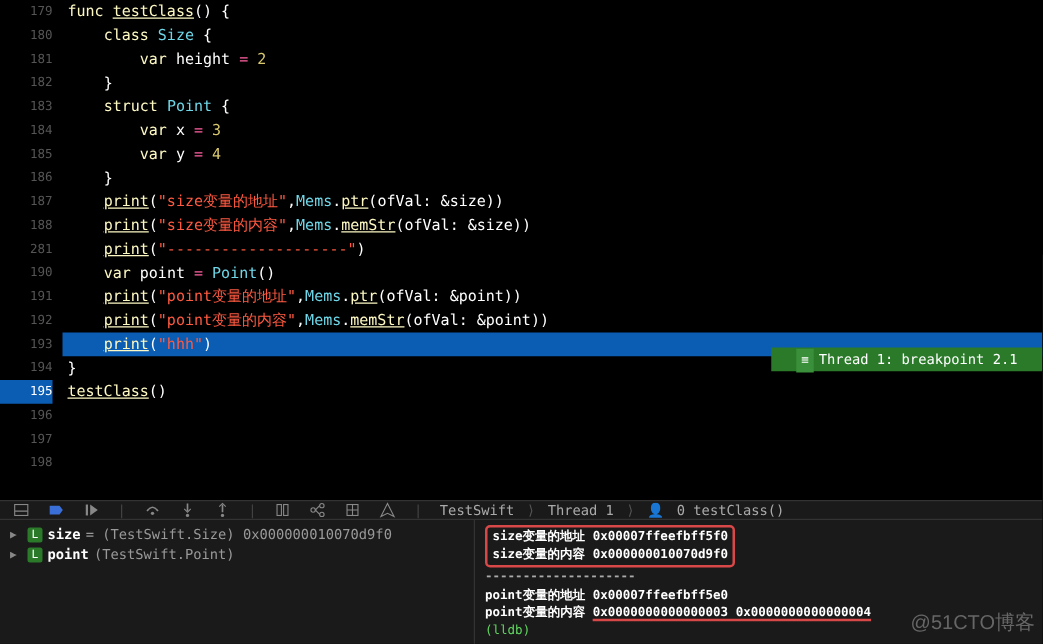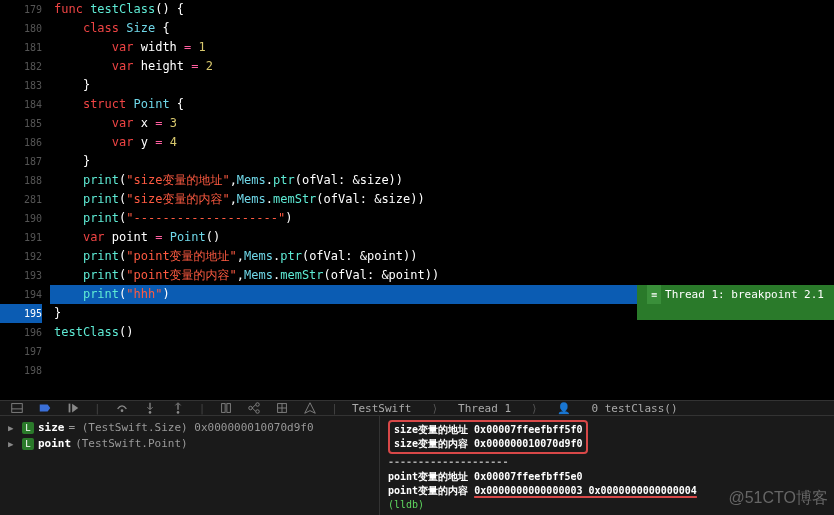--- a/index.html
+++ b/index.html
@@ -34,41 +34,41 @@
       flex: 1;
       line-height: 19px;
       font-size: 12px;
       position: relative;
     }
     .code-line { height: 19px; white-space: pre; padding-left: 4px; }
     .code-line.current { background: #0b5cb3; position: relative; }
     .breakpoint-badge {
       position: absolute;
       right: 0;
-      top: 0;
+      top: 12px;
       background: #2a7a2a;
       color: #fff;
-      padding: 0 10px;
+      padding: 0 20px;
       font-size: 11px;
-      height: 35px;
+      height: 19px;
       line-height: 19px;
     }
     .breakpoint-icon {
       display: inline-block;
       background: #3a8f3a;
       color: #fff;
       padding: 0 4px;
       margin-right: 4px;
       font-size: 10px;
     }
-    .kw { color: #ef4444; }
+    .kw { color: #fef9c3; }
     .type { color: #6fd7e8; }
     .num { color: #d8c86d; }
     .str { color: #ff5a41; }
-    .fn { color: #5eead4; }
+    .fn { color: #fef9c3; text-decoration: underline; }
     .id { color: #fff; }
     .op { color: #ff5fa0; }
 
     .debug-panel {
       border-top: 1px solid #333;
       background: #1a1a1a;
       height: 115px;
       display: flex;
       flex-direction: column;
     }
@@ -78,21 +78,21 @@
       align-items: center;
       gap: 14px;
       padding: 0 10px;
       border-bottom: 1px solid #333;
       color: #888;
       font-size: 11px;
     }
     .toolbar .sep { color: #444; }
     .toolbar-icon { width: 14px; height: 14px; display: inline-flex; align-items: center; justify-content: center; cursor: pointer; }
     .toolbar-icon svg { width: 14px; height: 14px; }
-    .breadcrumbs { display: flex; align-items: flex-start; gap: 20px; color: #aaa; }
+    .breadcrumbs { display: flex; align-items: flex-start; gap: 10px; color: #aaa; }
     .breadcrumbs .chev { color: #555; }
     .person-icon { color: #5fa0d8; }
 
     .debug-body {
       flex: 1;
       display: flex;
       font-size: 11px;
     }
     .vars {
       width: 380px;
@@ -170,21 +170,20 @@
       <div>193</div>
       <div>194</div>
       <div class="current">195</div>
       <div>196</div>
       <div>197</div>
       <div>198</div>
     </div>
   <div class="code">
       <div class="code-line"><span class="kw">func</span> <span class="fn">testClass</span><span class="id">()</span> <span class="id">{</span></div>
       <div class="code-line">    <span class="kw">class</span> <span class="type">Size</span> <span class="id">{</span></div>
-      <div class="code-line">        <span class="kw">var</span> <span class="id">width</span> <span class="op">=</span> <span class="num">1</span></div>
       <div class="code-line">        <span class="kw">var</span> <span class="id">height</span> <span class="op">=</span> <span class="num">2</span></div>
       <div class="code-line">    <span class="id">}</span></div>
       <div class="code-line">    <span class="kw">struct</span> <span class="type">Point</span> <span class="id">{</span></div>
       <div class="code-line">        <span class="kw">var</span> <span class="id">x</span> <span class="op">=</span> <span class="num">3</span></div>
       <div class="code-line">        <span class="kw">var</span> <span class="id">y</span> <span class="op">=</span> <span class="num">4</span></div>
       <div class="code-line">    <span class="id">}</span></div>
       <div class="code-line">    <span class="fn">print</span><span class="id">(</span><span class="str">"size变量的地址"</span><span class="id">,</span><span class="type">Mems</span><span class="id">.</span><span class="fn">ptr</span><span class="id">(ofVal: &amp;size))</span></div>
       <div class="code-line">    <span class="fn">print</span><span class="id">(</span><span class="str">"size变量的内容"</span><span class="id">,</span><span class="type">Mems</span><span class="id">.</span><span class="fn">memStr</span><span class="id">(ofVal: &amp;size))</span></div>
       <div class="code-line">    <span class="fn">print</span><span class="id">(</span><span class="str">"--------------------"</span><span class="id">)</span></div>
       <div class="code-line">    <span class="kw">var</span> <span class="id">point</span> <span class="op">=</span> <span class="type">Point</span><span class="id">()</span></div>

